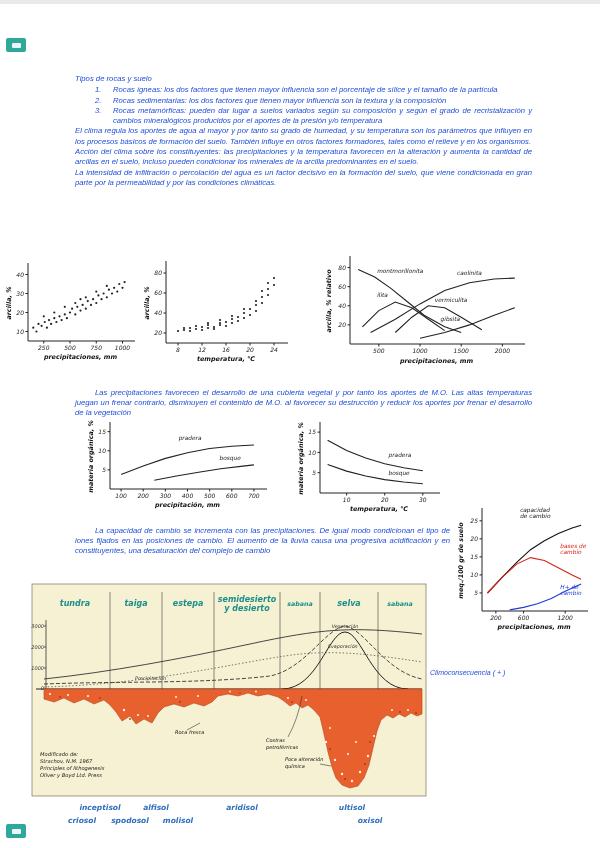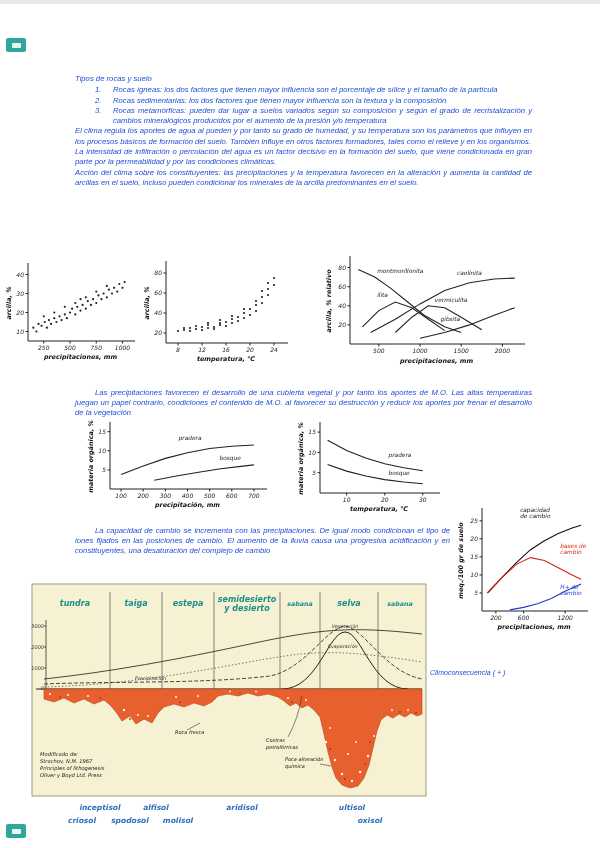--- a/index.html
+++ b/index.html
@@ -56,25 +56,25 @@
     <div class="rock-item">
       <span class="rock-num">1.</span>
       <span class="rock-text">Rocas ígneas: los dos factores que tienen mayor influencia son el porcentaje de sílice y el tamaño de la partícula</span>
     </div>
     <div class="rock-item">
       <span class="rock-num">2.</span>
       <span class="rock-text">Rocas sedimentarias: los dos factores que tienen mayor influencia son la textura y la composición</span>
     </div>
     <div class="rock-item">
       <span class="rock-num">3.</span>
-      <span class="rock-text">Rocas metamórficas: pueden dar lugar a suelos variados según su composición y según el grado de recristalización y cambios mineralógicos producidos por el aumento de la presión y/o temperatura</span>
+      <span class="rock-text">Rocas metamórficas: pueden dar lugar a suelos variados según su composición y según el grado de recristalización y cambios mineralógicos producidos por el aportes de la presión y/o temperatura</span>
     </div>
-    <p class="para">El clima regula los aportes de agua al pueden y por tanto su grado de humedad, y su temperatura son los parámetros que influyen en los procesos básicos de formación del suelo. También influye en otros factores formadores, tales como el relieve y en los organismos.</p>
+    <p class="para">El clima regula los aportes de agua al mayor y por tanto su grado de humedad, y su temperatura son los parámetros que influyen en los procesos básicos de formación del suelo. También influye en otros factores formadores, tales como el relieve y en los organismos.</p>
+    <p class="para">Acción del clima sobre los constituyentes: las precipitaciones y la temperatura favorecen en la alteración y aumenta la cantidad de arcillas en el suelo, incluso pueden condicionar los minerales de la arcilla predominantes en el suelo.</p>
     <p class="para">La intensidad de infiltración o percolación del agua es un factor decisivo en la formación del suelo, que viene condicionada en gran parte por la permeabilidad y por las condiciones climáticas.</p>
-    <p class="para">Acción del clima sobre los constituyentes: las precipitaciones y la temperatura favorecen en la alteración y aumenta la cantidad de arcillas en el suelo, incluso pueden condicionar los minerales de la arcilla predominantes en el suelo.</p>
   </div>
 
   <svg id="chart-arcilla-precip" class="chart" width="135" height="102" style="left:4px;top:256px">
       <line x1="24" y1="3" x2="24" y2="81" stroke="#222" stroke-width="1"></line>
       <line x1="24" y1="81" x2="131" y2="81" stroke="#222" stroke-width="1"></line>
       <line x1="39.75" y1="81" x2="39.75" y2="83.5" stroke="#222" stroke-width="1"></line>
       <text x="39.75" y="90" text-anchor="middle" class="tick">250</text>
       <line x1="66" y1="81" x2="66" y2="83.5" stroke="#222" stroke-width="1"></line>
       <text x="66" y="90" text-anchor="middle" class="tick">500</text>
       <line x1="92.25" y1="81" x2="92.25" y2="83.5" stroke="#222" stroke-width="1"></line>
@@ -226,21 +226,21 @@
       <path d="M46.6 78.5 L71.3 65.2 L96.0 49.9 L120.7 36.5 L145.5 28.8 L170.2 25.0 L190.8 24.1" fill="none" stroke="#222" stroke-width="1.1"></path>
       <text x="133.0952380952381" y="21.200000000000003" text-anchor="start" class="serlab" fill="#222"><tspan x="133.0952380952381" dy="0">caolinita</tspan></text>
       <path d="M38.4 72.8 L54.8 56.6 L71.3 48.0 L87.8 53.7 L104.3 65.2 L120.7 76.6" fill="none" stroke="#222" stroke-width="1.1"></path>
       <text x="53.18571428571428" y="43.177777777777784" text-anchor="start" class="serlab" fill="#222"><tspan x="53.18571428571428" dy="0">ilita</tspan></text>
       <path d="M71.3 78.5 L87.8 63.2 L104.3 51.8 L120.7 53.7 L137.2 63.2 L157.8 75.7" fill="none" stroke="#222" stroke-width="1.1"></path>
       <text x="110.85238095238095" y="47.955555555555556" text-anchor="start" class="serlab" fill="#222"><tspan x="110.85238095238095" dy="0">vermiculita</tspan></text>
       <path d="M96.0 84.3 L120.7 78.5 L145.5 70.9 L170.2 61.3 L190.8 53.7" fill="none" stroke="#222" stroke-width="1.1"></path>
       <text x="116.61904761904762" y="67.06666666666666" text-anchor="start" class="serlab" fill="#222"><tspan x="116.61904761904762" dy="0">gibsita</tspan></text>
     </svg>
 
-  <p class="abs-para mo-para">Las precipitaciones favorecen el desarrollo de una cubierta vegetal y por tanto los aportes de M.O. Las altas temperaturas juegan un papel contrario, condiciones el contenido de M.O. al favorecer su destrucción y reducir los aportes por frenar el desarrollo de la vegetación</p>
+  <p class="abs-para mo-para">Las precipitaciones favorecen el desarrollo de una cubierta vegetal y por tanto los aportes de M.O. Las altas temperaturas juegan un frenar contrario, disminuyen el contenido de M.O. al favorecer su destrucción y reducir los aportes por frenar el desarrollo de la vegetación</p>
 
   <svg id="chart-mo-precip" class="chart" width="185" height="92" style="left:86px;top:414px">
       <line x1="24" y1="4" x2="24" y2="71" stroke="#222" stroke-width="1"></line>
       <line x1="24" y1="71" x2="181" y2="71" stroke="#222" stroke-width="1"></line>
       <line x1="35.07142857142857" y1="71" x2="35.07142857142857" y2="73.5" stroke="#222" stroke-width="1"></line>
       <text x="35.07142857142857" y="80" text-anchor="middle" class="tick">100</text>
       <line x1="57.214285714285715" y1="71" x2="57.214285714285715" y2="73.5" stroke="#222" stroke-width="1"></line>
       <text x="57.214285714285715" y="80" text-anchor="middle" class="tick">200</text>
       <line x1="79.35714285714286" y1="71" x2="79.35714285714286" y2="73.5" stroke="#222" stroke-width="1"></line>
       <text x="79.35714285714286" y="80" text-anchor="middle" class="tick">300</text>

